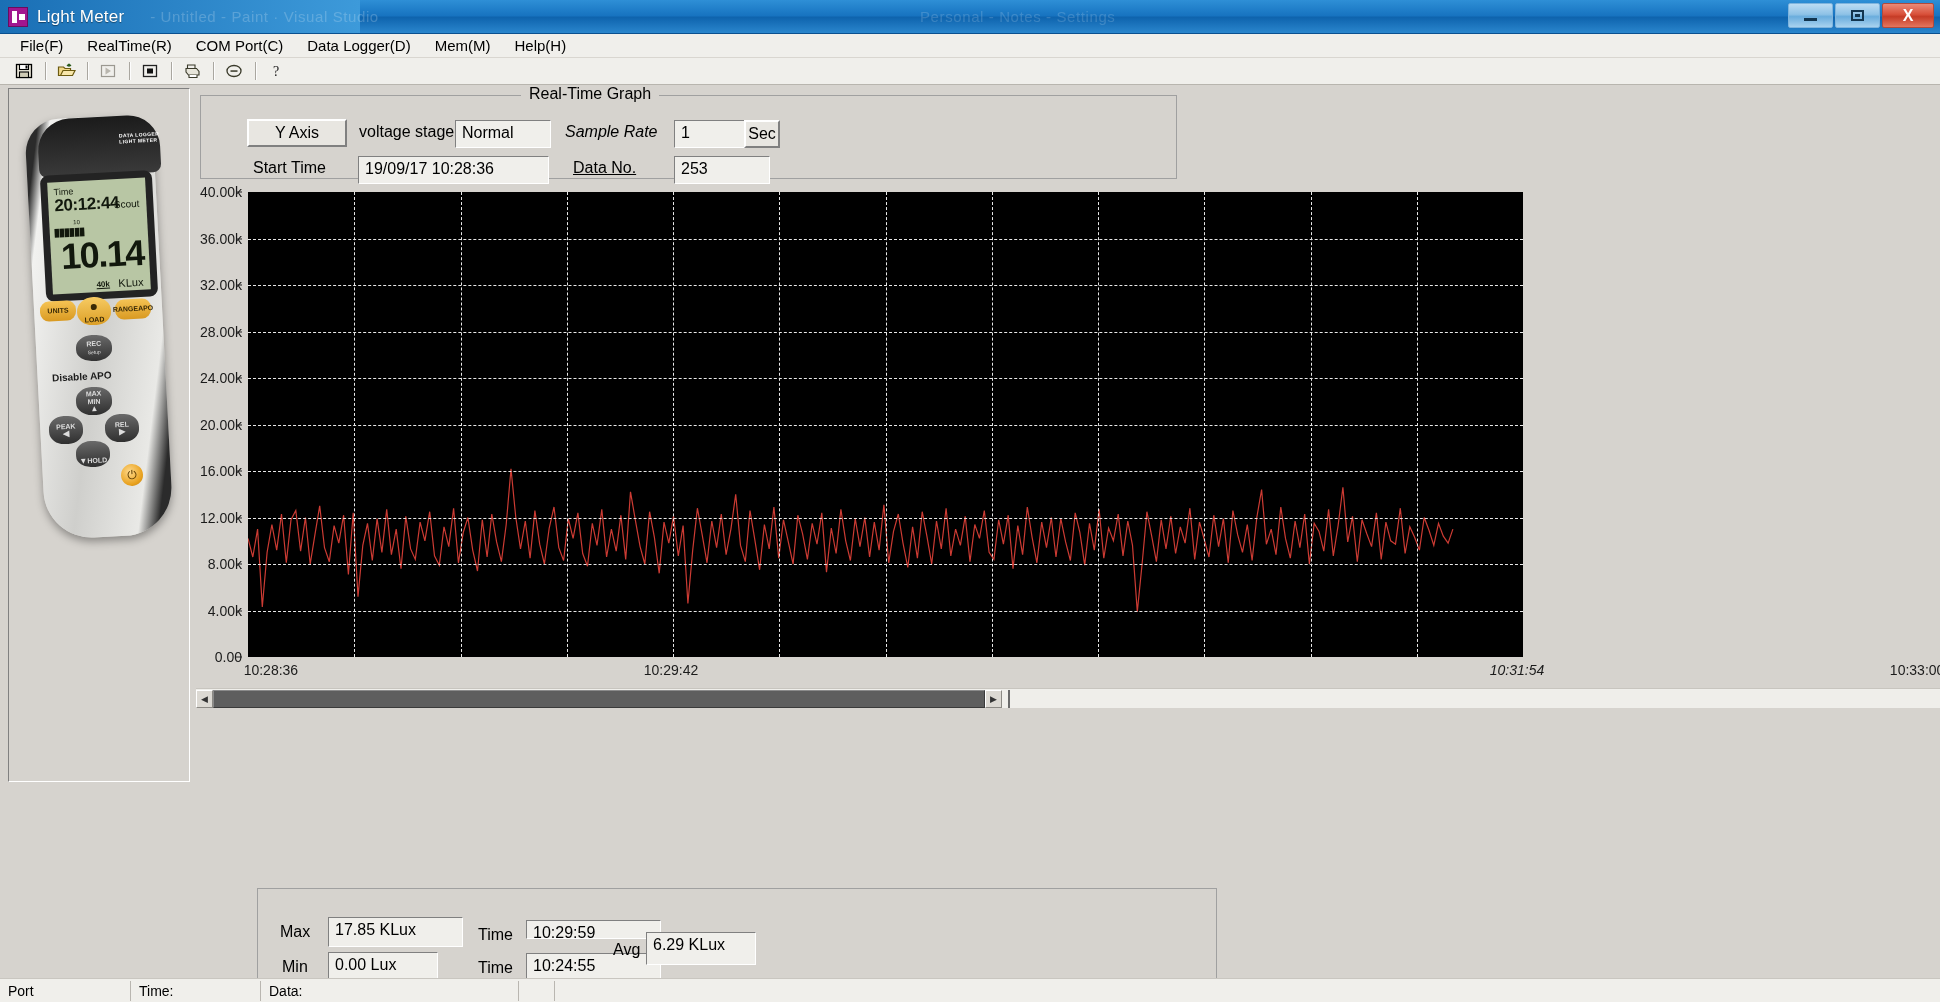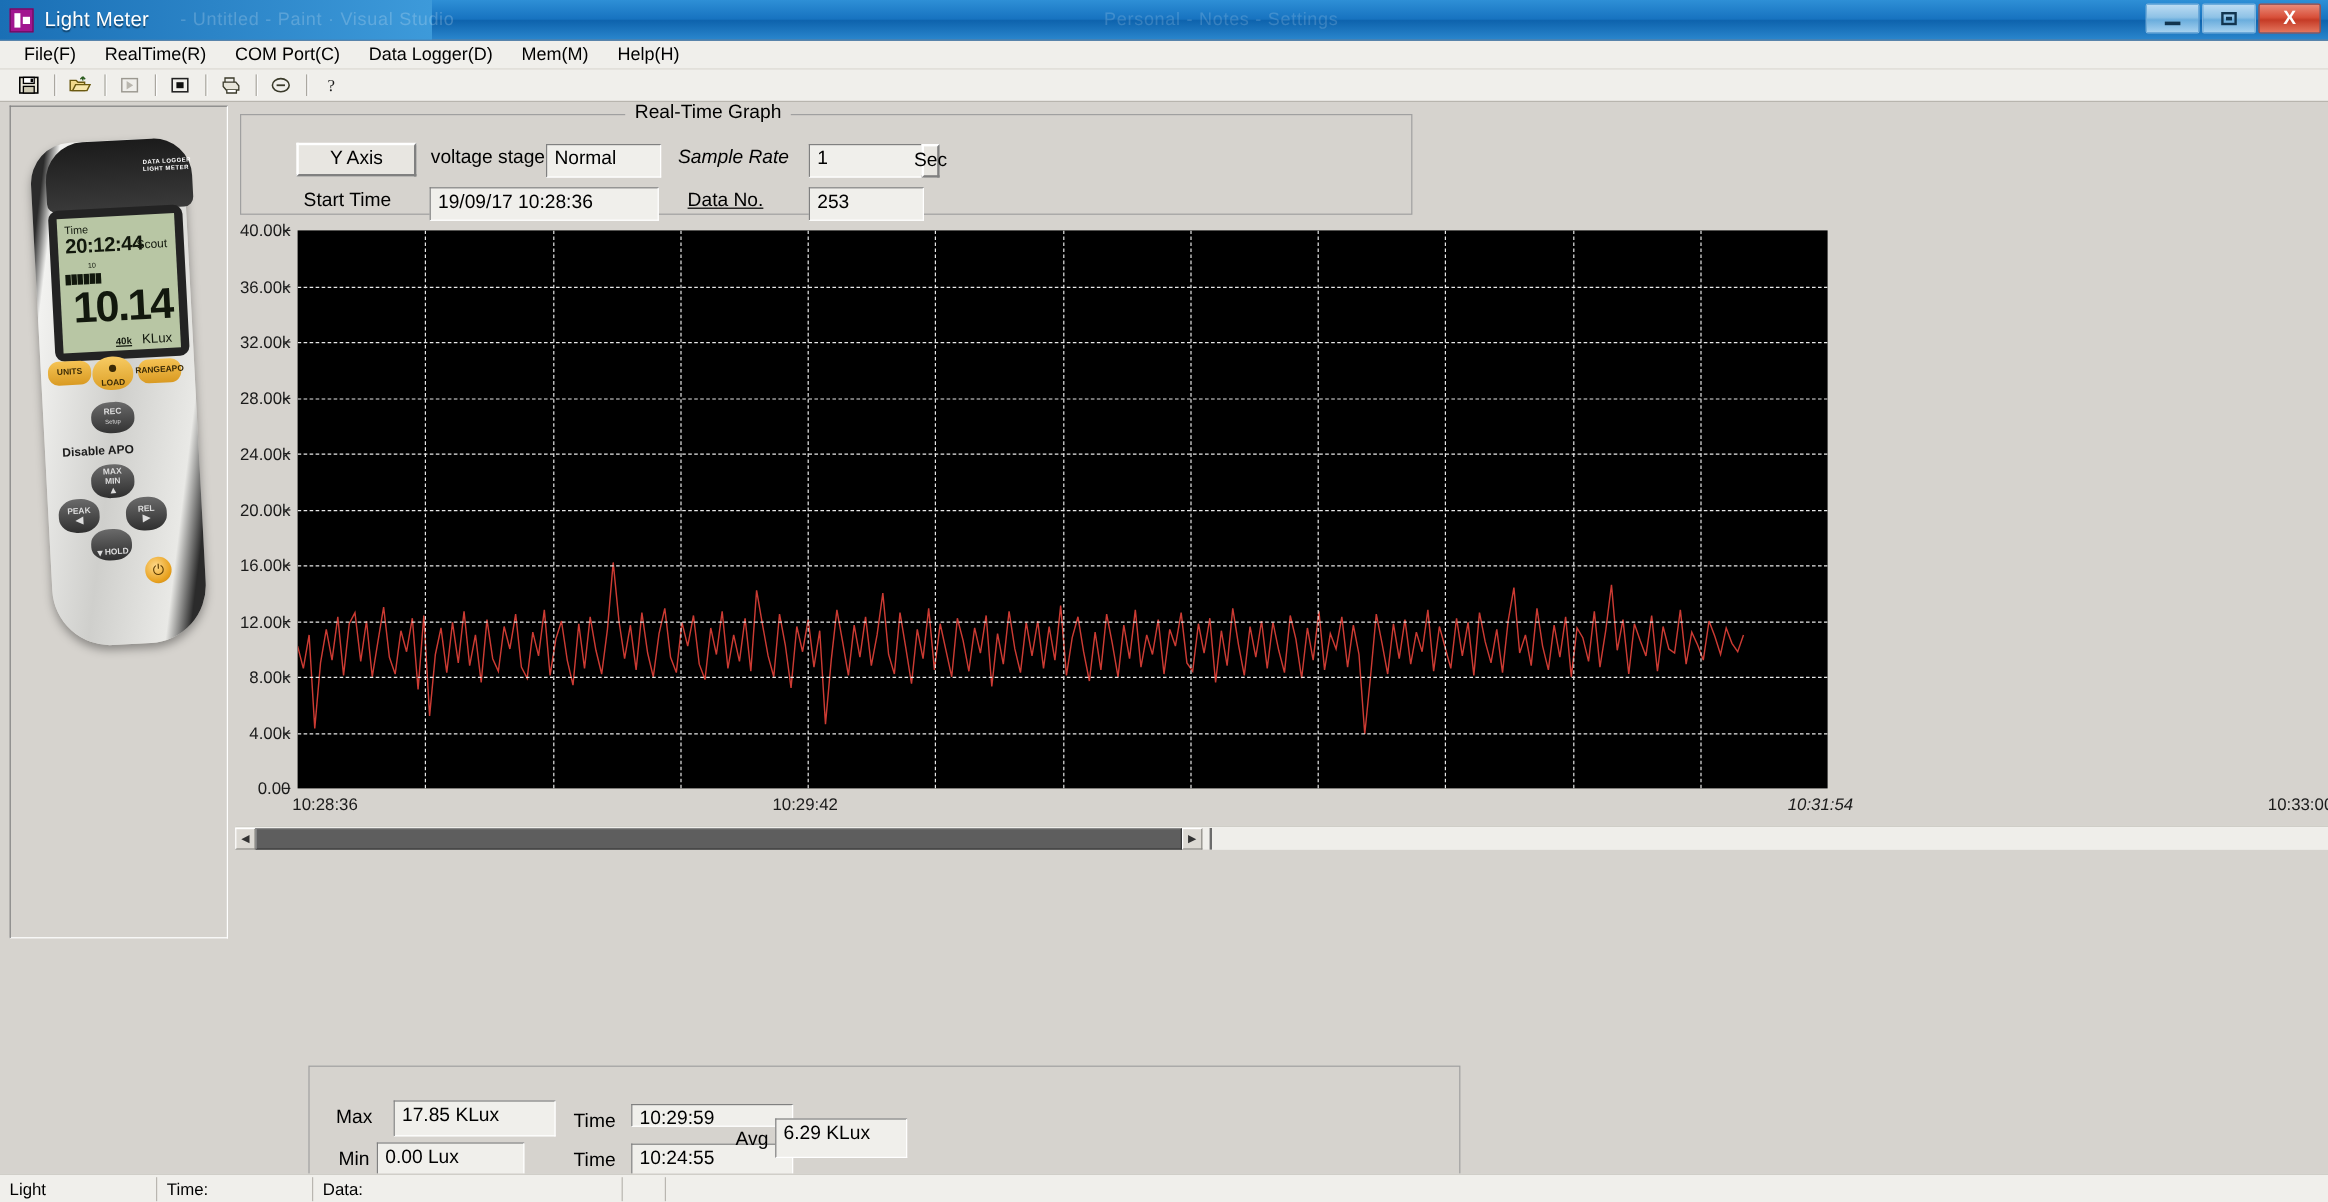--- a/index.html
+++ b/index.html
@@ -427,21 +427,21 @@
 <div id="topgroup">
   <div class="gb-title">Real-Time    Graph</div>
 
   <div class="pbtn" style="left:46px; top:23px; width:100px; height:28px;">Y Axis</div>
 
   <div class="lbl" style="left:158px; top:27px;">voltage stage</div>
   <div class="tfield" style="left:254px; top:24px; width:96px; height:28px;">Normal</div>
 
   <div class="lbl" style="left:364px; top:27px;font-style:italic;">Sample Rate</div>
   <div class="tfield" style="left:473px; top:24px; width:96px; height:28px;">1</div>
-  <div class="pbtn" style="left:567px; top:24px; width:15px; height:28px;">Sec</div>
+  <div class="pbtn" style="left:543px; top:24px; width:36px; height:28px;">Sec</div>
 
   <div class="lbl" style="left:52px; top:63px;">Start Time</div>
   <div class="tfield" style="left:157px; top:60px; width:191px; height:28px;">19/09/17 10:28:36</div>
 
   <div class="lbl" style="left:372px; top:63px;text-decoration:underline;">Data No.</div>
   <div class="tfield" style="left:473px; top:60px; width:96px; height:28px;">253</div>
 </div>
 
 <div id="chartwrap">
   <div id="ylabels">
@@ -494,27 +494,27 @@
   <div class="sb-track"></div>
 </div>
 
 <div id="statsgroup">
   <div class="lbl" style="left:22px; top:34px;">Max</div>
   <div class="tfield" style="left:70px; top:28px; width:135px; height:30px;">17.85  KLux</div>
   <div class="lbl" style="left:220px; top:37px;">Time</div>
   <div class="tfield" style="left:268px; top:31px; width:135px; height:19px;">10:29:59</div>
 
   <div class="lbl" style="left:24px; top:69px;">Min</div>
-  <div class="tfield" style="left:56px; top:63px; width:123px; height:30px;">0.00  Lux</div>
+  <div class="tfield" style="left:70px; top:63px; width:110px; height:30px;">0.00  Lux</div>
   <div class="lbl" style="left:220px; top:70px;">Time</div>
   <div class="tfield" style="left:268px; top:64px; width:135px; height:30px;">10:24:55</div>
 
   <div class="lbl" style="left:355px; top:52px;">Avg</div>
   <div class="tfield" style="left:388px; top:43px; width:110px; height:33px;">6.29  KLux</div>
 </div>
 
 <div id="statusbar">
-  <div class="sb-cell" style="width:130px;">Light</div>
+  <div class="sb-cell" style="width:130px;">Port</div>
   <div class="sb-cell" style="width:130px;">Time:</div>
   <div class="sb-cell" style="width:258px;">Data:</div>
   <div class="sb-cell" style="width:36px;"></div>
   <div class="sb-cell" style="flex:1;"></div>
 </div>
 
 </body></html>

